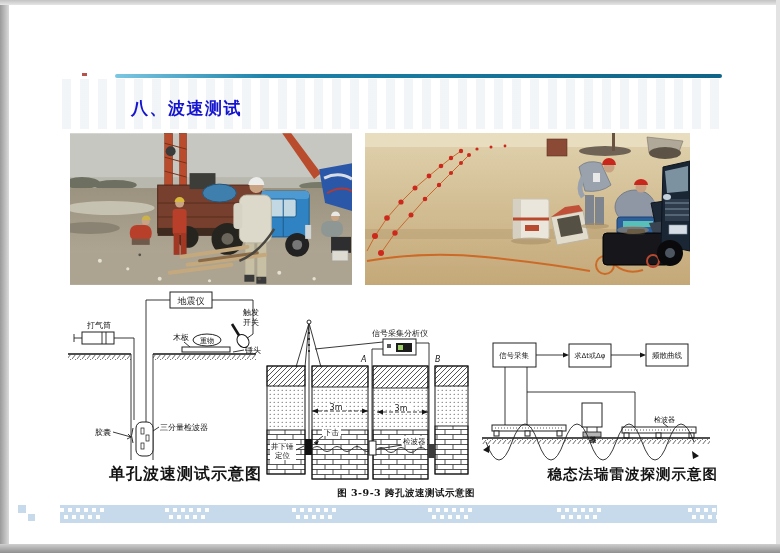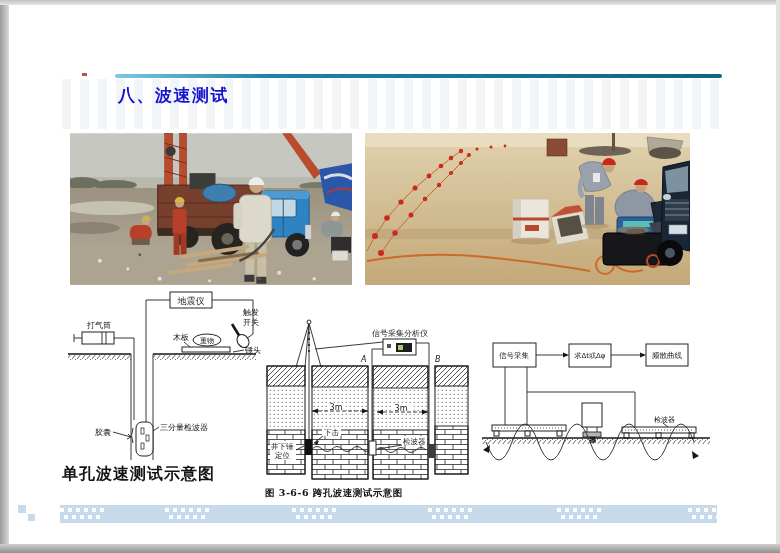--- a/index.html
+++ b/index.html
@@ -10,32 +10,32 @@
   .b-top{position:absolute;left:0;top:0;width:780px;height:5px;background:linear-gradient(#c2c2c2,#e6e6e6);}
   .b-right{position:absolute;right:0;top:0;width:4px;height:553px;background:#e3e3e3;}
   .b-bottom{position:absolute;left:0;bottom:0;width:780px;height:9px;background:linear-gradient(#cfcfcf,#8f8f8f);}
 
   .stripes{position:absolute;left:62px;top:79px;width:660px;height:50px;
            background:repeating-linear-gradient(90deg,#eef2f6 0 9px,#ffffff 9px 18px);opacity:.75;}
   .accent-line{position:absolute;left:115px;top:74px;width:607px;height:4px;border-radius:2px;
            background:linear-gradient(90deg,#7cc7e2,#1d83aa 25%,#0f6487);}
   .red-dot{position:absolute;left:82px;top:73px;width:5px;height:3px;background:#b5534a;}
   .page-title{position:absolute;left:118px;top:84px;font-size:17px;font-weight:bold;
-           color:#1413d0;letter-spacing:1.5px;margin:0;}
+           color:#1413d0;letter-spacing:1.5px;margin:13px;}
 
   .photo{position:absolute;display:block;}
   .photo-left{left:70px;top:133px;}
   .photo-right{left:365px;top:133px;}
 
   .diagram{position:absolute;}
   .d-left{left:62px;top:284px;width:200px;}
   .d-mid{left:265px;top:309px;width:210px;}
   .d-right{left:482px;top:315px;width:236px;}
   .diagram svg{display:block;}
-  .dg-caption{color:#141414;text-align:left;font-family:"DejaVu Serif","Liberation Serif",serif;}
+  .dg-caption{color:#141414;text-align:right;font-family:"DejaVu Serif","Liberation Serif",serif;}
   .cap-big{font-size:16px;font-weight:bold;letter-spacing:1px;margin-top:2px;}
   .cap-sm{font-size:9.5px;font-weight:600;margin-top:6px;letter-spacing:.5px;}
   .cap-right{font-size:14.5px;font-weight:bold;letter-spacing:1px;margin-top:4px;}
 
   svg text{font-family:"DejaVu Sans","Liberation Sans",sans-serif;fill:#161616;}
   .ln{stroke:#222;stroke-width:0.9;fill:none;}
   .bx{stroke:#222;stroke-width:1;fill:#fff;}
 
   .exciter-label{position:absolute;left:584px;top:420px;width:17px;height:22px;
       writing-mode:vertical-rl;font-size:6.5px;line-height:17px;color:#161616;text-align:center;}
@@ -402,21 +402,21 @@
         <text x="138" y="135" font-size="7.5">检波器</text>
         <path class="ln" d="M137,136 L113,140"></path>
       </g>
       <g>
         <rect x="5" y="132" width="26" height="19" fill="#fff"></rect>
         <text x="6" y="140" font-size="7.5">井下锤</text>
         <text x="10" y="149" font-size="7.5">定位</text>
         <path class="ln" d="M31,141 L39,137"></path>
       </g>
     </svg>
-    <div class="dg-caption cap-sm">图 3-6-6  跨孔波速测试示意图</div>
+    <div class="dg-caption cap-sm">图 3-9-3  跨孔波速测试示意图</div>
   </div>
 
   <div class="diagram d-right">
     <svg width="236" height="146" viewBox="0 0 236 146">
       <rect class="bx" x="11" y="28" width="43" height="24"></rect>
       <text x="32" y="43" font-size="7.5" text-anchor="middle">信号采集</text>
       <rect class="bx" x="87" y="29" width="42" height="23"></rect>
       <text x="108" y="43" font-size="7" text-anchor="middle">求Δt或Δφ</text>
       <rect class="bx" x="164" y="29" width="42" height="22"></rect>
       <text x="185" y="43" font-size="7.5" text-anchor="middle">频散曲线</text>
@@ -457,20 +457,21 @@
       <g>
         <path d="M0,123 H228" stroke="#161616" stroke-width="1.3"></path>
         <rect x="0" y="124" width="228" height="5" fill="url(#p-ticks)"></rect>
       </g>
       <g>
         <path class="ln" d="M4,127 q13,36 26,0 t26,0 t26,0 t26,0 t26,0 t26,0 t26,0 t26,0"></path>
         <polygon points="1,135 8,130 7,138" fill="#161616"></polygon>
         <polygon points="217,141 210,136 211,144" fill="#161616"></polygon>
       </g>
     </svg>
+    <div class="dg-caption cap-right">稳态法瑞雷波探测示意图</div>
   </div>
   <div class="exciter-label">激振器</div>
 
   <div class="lead-sq" style="left:18px;top:505px;width:8px;height:8px;"></div>
   <div class="lead-sq" style="left:28px;top:514px;width:7px;height:7px;"></div>
   <div class="bottom-band">
     <div class="cluster" style="left:0px">
         <div class="dr"></div>
         <div class="dr dr2"></div>
       </div>

